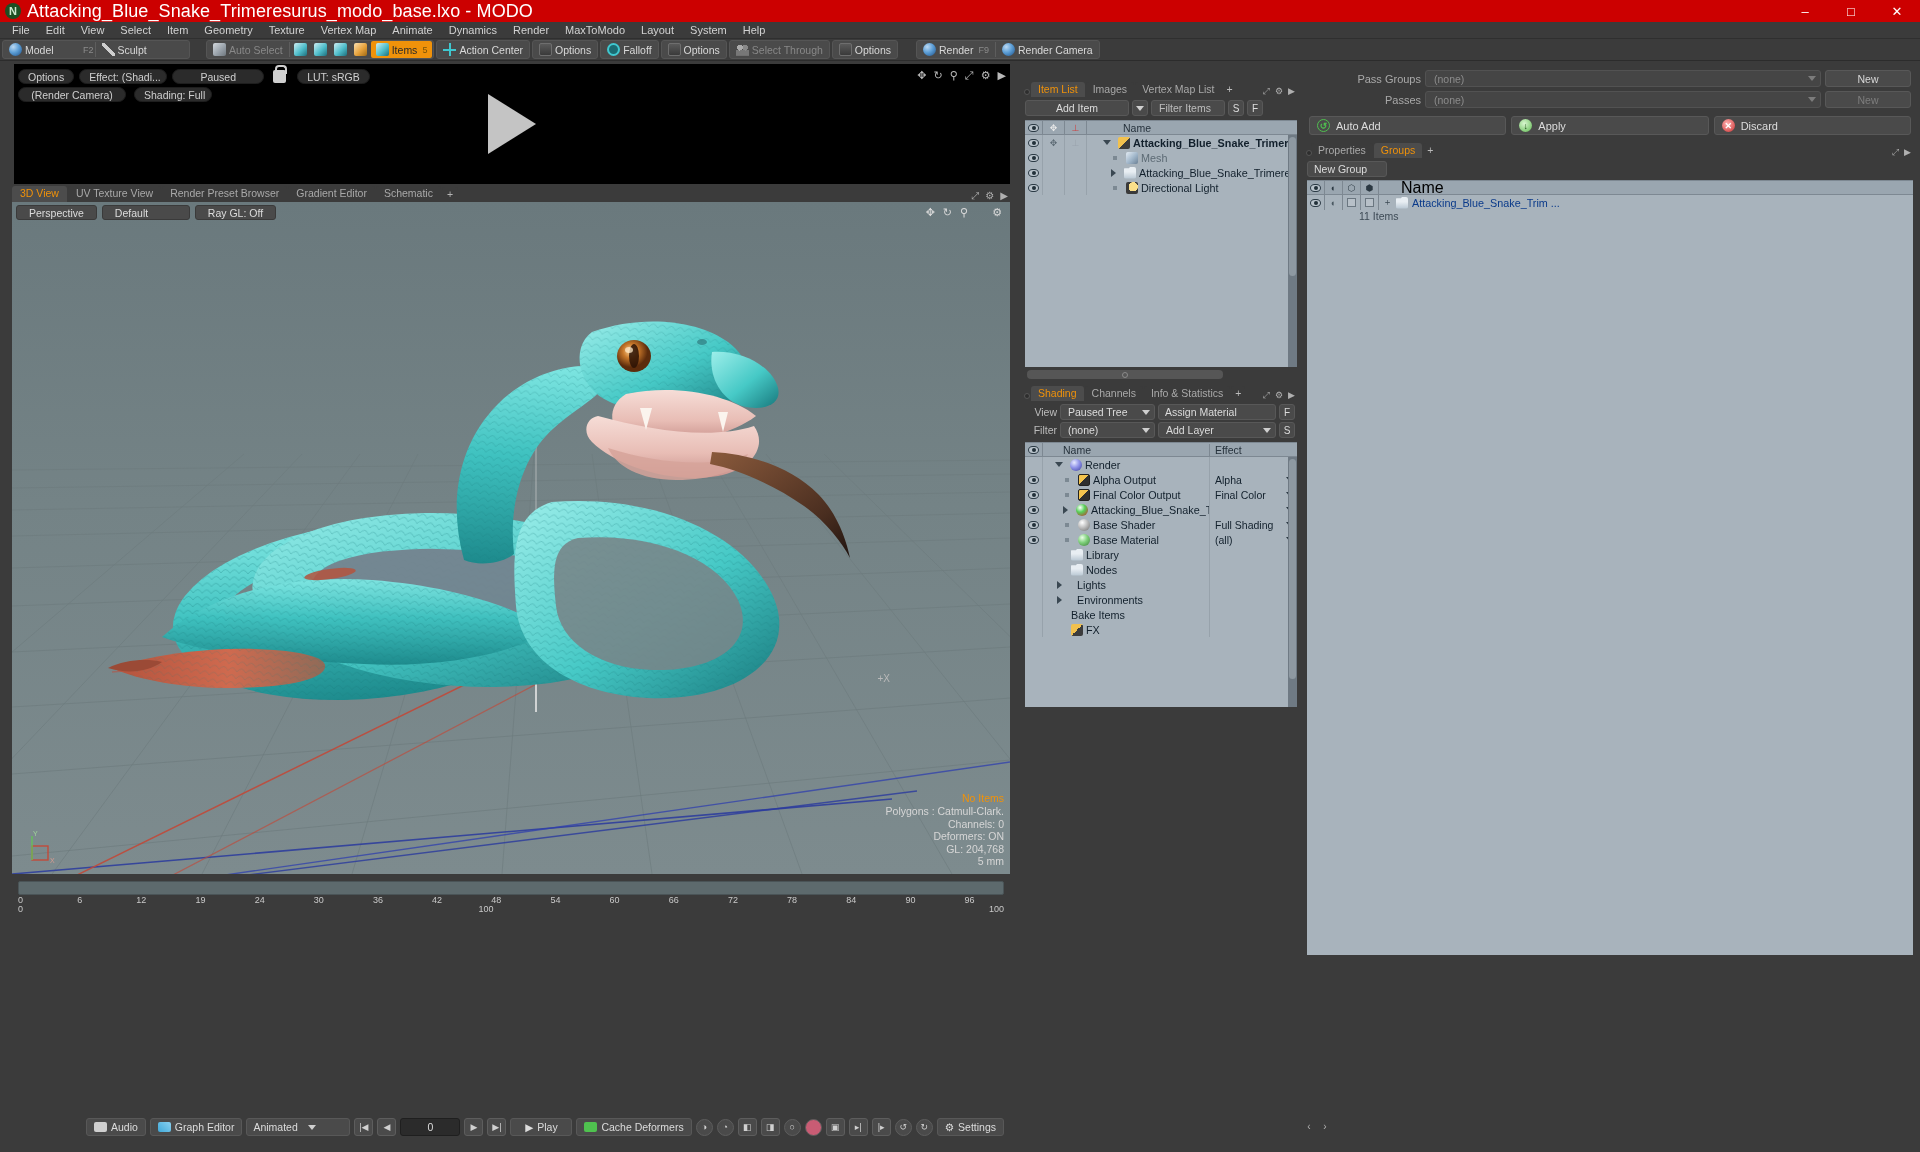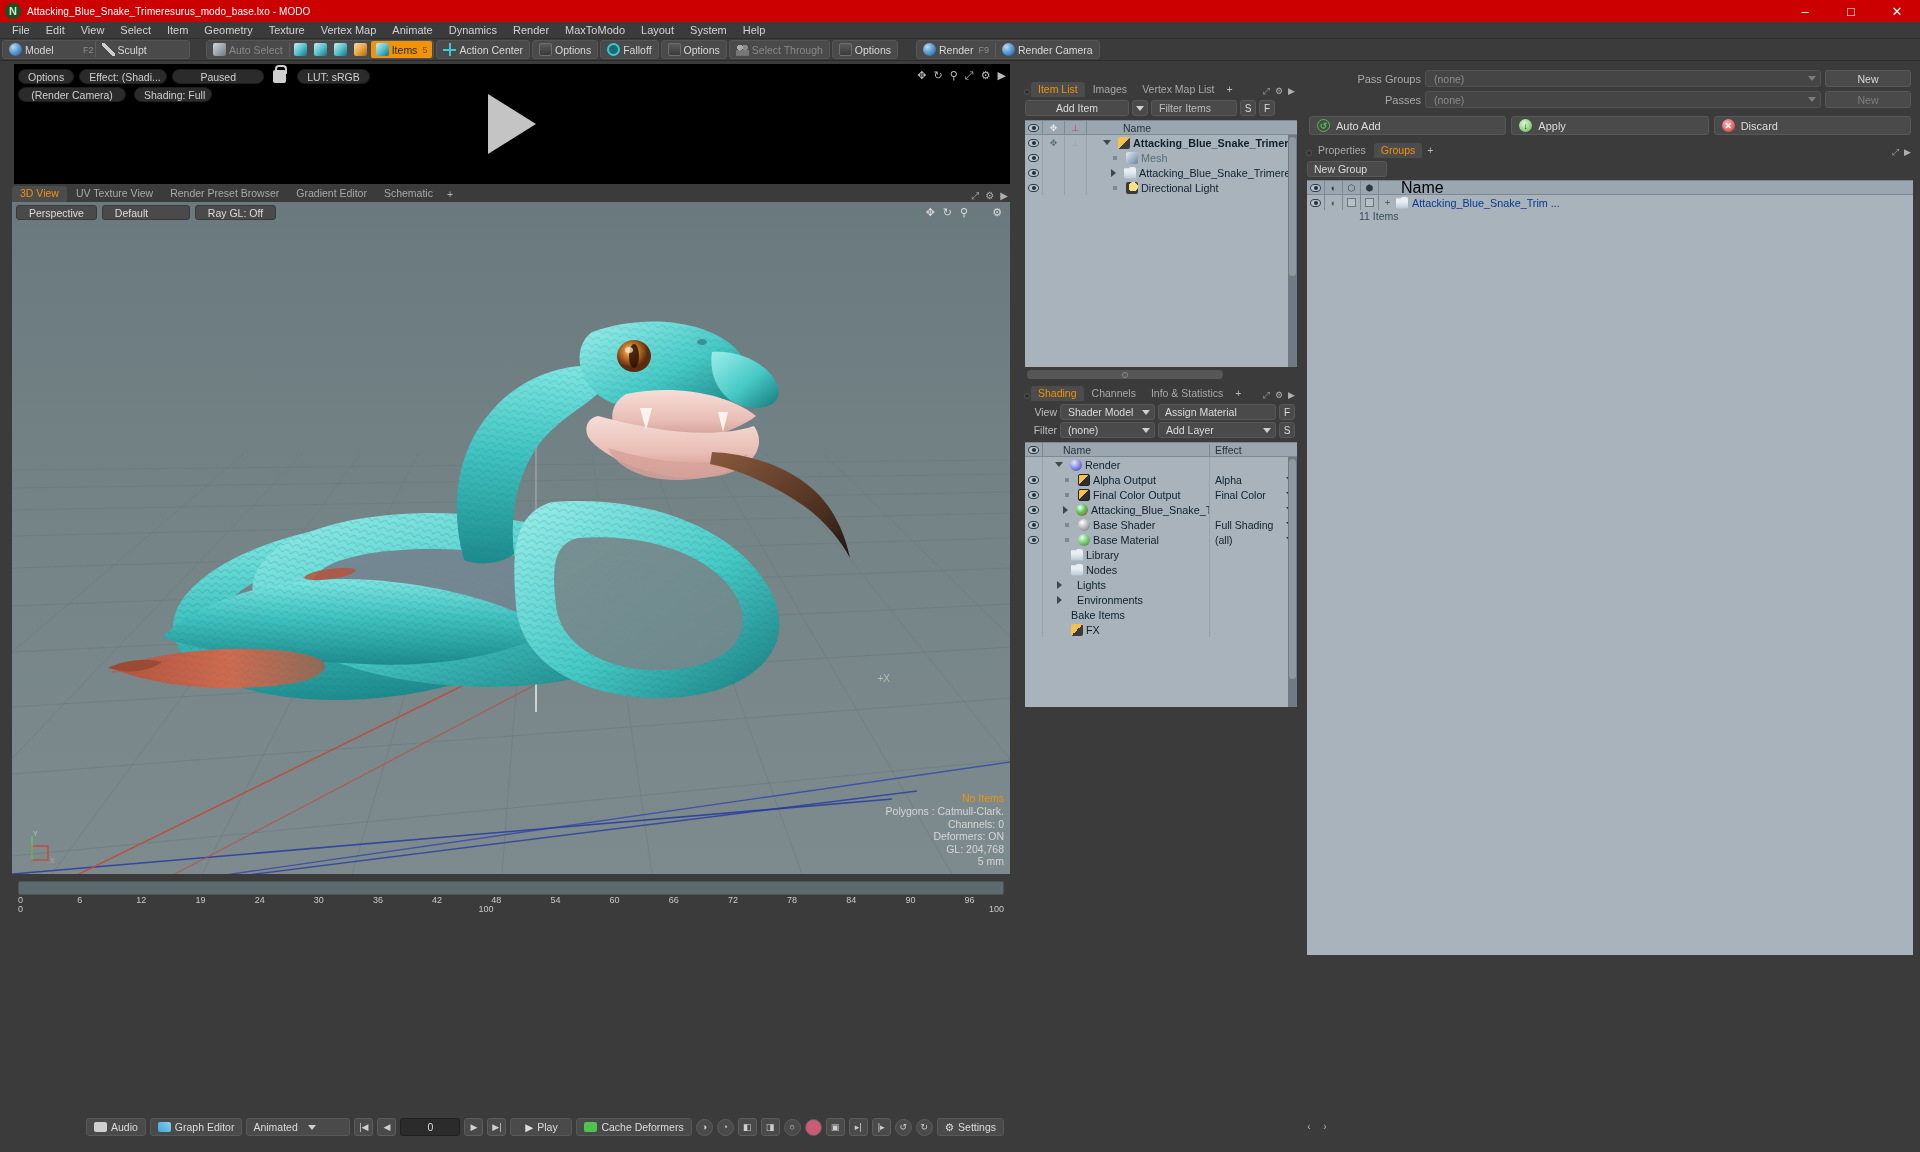--- a/index.html
+++ b/index.html
@@ -15,21 +15,21 @@
   
   #titlebar {
     height: 22px; background: #cc0000; color: #fff;
     display: flex; align-items: center; position: relative;
   }
   #titlebar .app-icon {
     width: 16px; height: 16px; margin: 0 6px 0 5px; border-radius: 50%;
     background: #1d4e22; display: flex; align-items: center; justify-content: center;
     font-size: 11px; color: #cfe8cf; font-weight: bold;
   }
-  #titlebar .title-text { font-size: 10px; letter-spacing: .1px; }
+  #titlebar .title-text { font-size: 18px; letter-spacing: .1px; }
   #titlebar .winbtns { margin-left: auto; display: flex; height: 100%; }
   #titlebar .winbtn {
     width: 46px; height: 100%; display: flex; align-items: center;
     justify-content: center; font-size: 13px; color: #fff;
   }
 
   
   #menubar {
     height: 17px; background: #3b3b3b; display: flex; align-items: center;
     padding-left: 4px; border-bottom: 1px solid #2f2f2f;
@@ -798,21 +798,21 @@
         </div>
       </div>
 
       <div class="ctlrow">
         <div class="ctl-btn" style="width:104px;">
           <span>Add Item</span>
         </div>
         <div class="ctl-sq">
           <span class="caret"></span>
         </div>
-        <div class="ctl-field" style="width:86px;">Filter Items</div>
+        <div class="ctl-field" style="width:74px;">Filter Items</div>
         <div class="ctl-sq">S</div>
         <div class="ctl-sq">F</div>
       </div>
 
       <div style="padding:4px 4px 0 4px; position:relative;">
         <div class="listhead">
           <div class="eyecol">
             <span class="eye"></span>
           </div>
           <div class="eyecol" style="width:22px;">
@@ -898,21 +898,21 @@
         <div class="ptab-icons">
           <span>⤢</span>
           <span>⚙</span>
           <span>▶</span>
         </div>
       </div>
 
       <div class="ctlrow">
         <span class="ctl-label">View</span>
         <div class="ctl-drop" style="width:95px;">
-          <span>Shader Model</span>
+          <span>Paused Tree</span>
           <span class="caret"></span>
         </div>
         <div class="ctl-btn" style="width:118px;justify-content:flex-start;padding-left:6px;">
           <span>Assign Material</span>
         </div>
         <div class="ctl-sq">F</div>
       </div>
       <div class="ctlrow" style="padding-top:2px;">
         <span class="ctl-label">Filter</span>
         <div class="ctl-drop" style="width:95px;">

